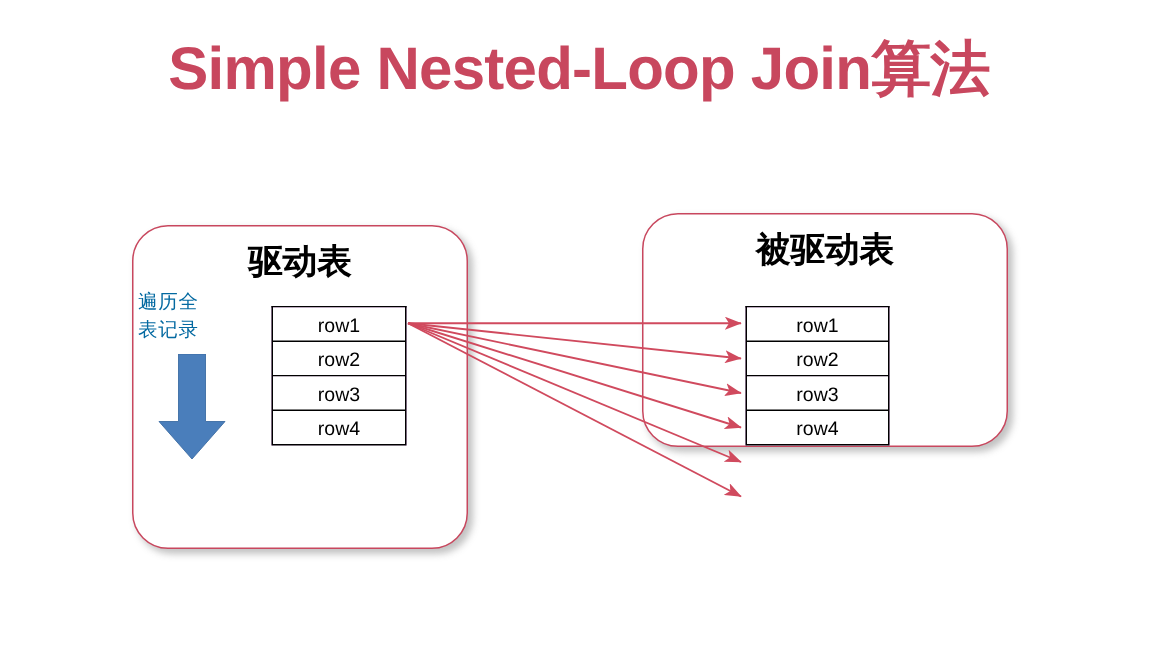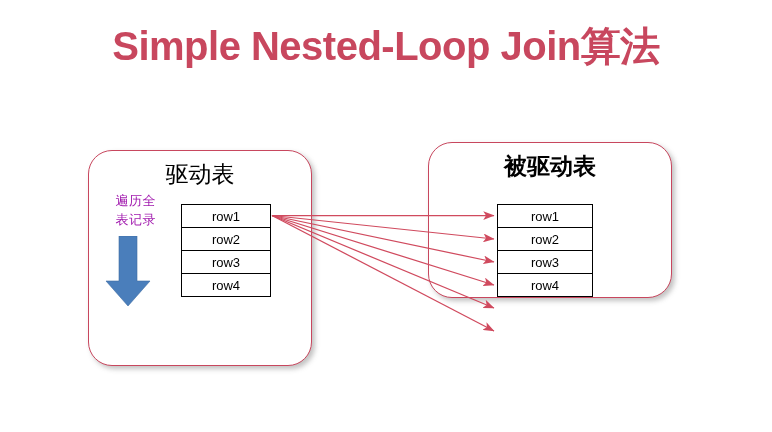--- a/index.html
+++ b/index.html
@@ -40,21 +40,21 @@
 
   
   .panel {
     position: absolute;
     background: #ffffff;
     border: 1.4px solid #c8475e;
     border-radius: 24px;
     box-shadow: 3px 3px 5px rgba(120,120,120,0.45);
     box-sizing: border-box;
   }
-  #panel-left  { left: 88px;  top: 150px; width: 224px; height: 216px; }
+  #panel-left  { left: 88px;  top: 150px; width: 224px; height: 216px; font-weight: bold; }
   #panel-right { left: 428px; top: 142px; width: 244px; height: 156px; font-weight: bold; }
 
   .panel-title {
     position: absolute;
     left: 0;
     top: 10px;
     width: 100%;
     text-align: center;
     font-size: 23px;
     color: #000000;
@@ -84,23 +84,23 @@
   #table-left  { left: 181px; top: 204px; width: 90px; }
   #table-right { left: 497px; top: 204px; width: 96px; }
 
   
   #traverse-label {
     position: absolute;
     left: 92px;
     top: 192px;
     width: 64px;
     font-size: 13px;
-    color: #a21caf;
+    color: #0369a1;
     line-height: 1.45;
-    text-align: right;
+    text-align: left;
     letter-spacing: 0.5px;
   }
   #traverse-label span { display: block; }
 
   
   #down-arrow {
     position: absolute;
     left: 104px;
     top: 236px;
     width: 48px;

